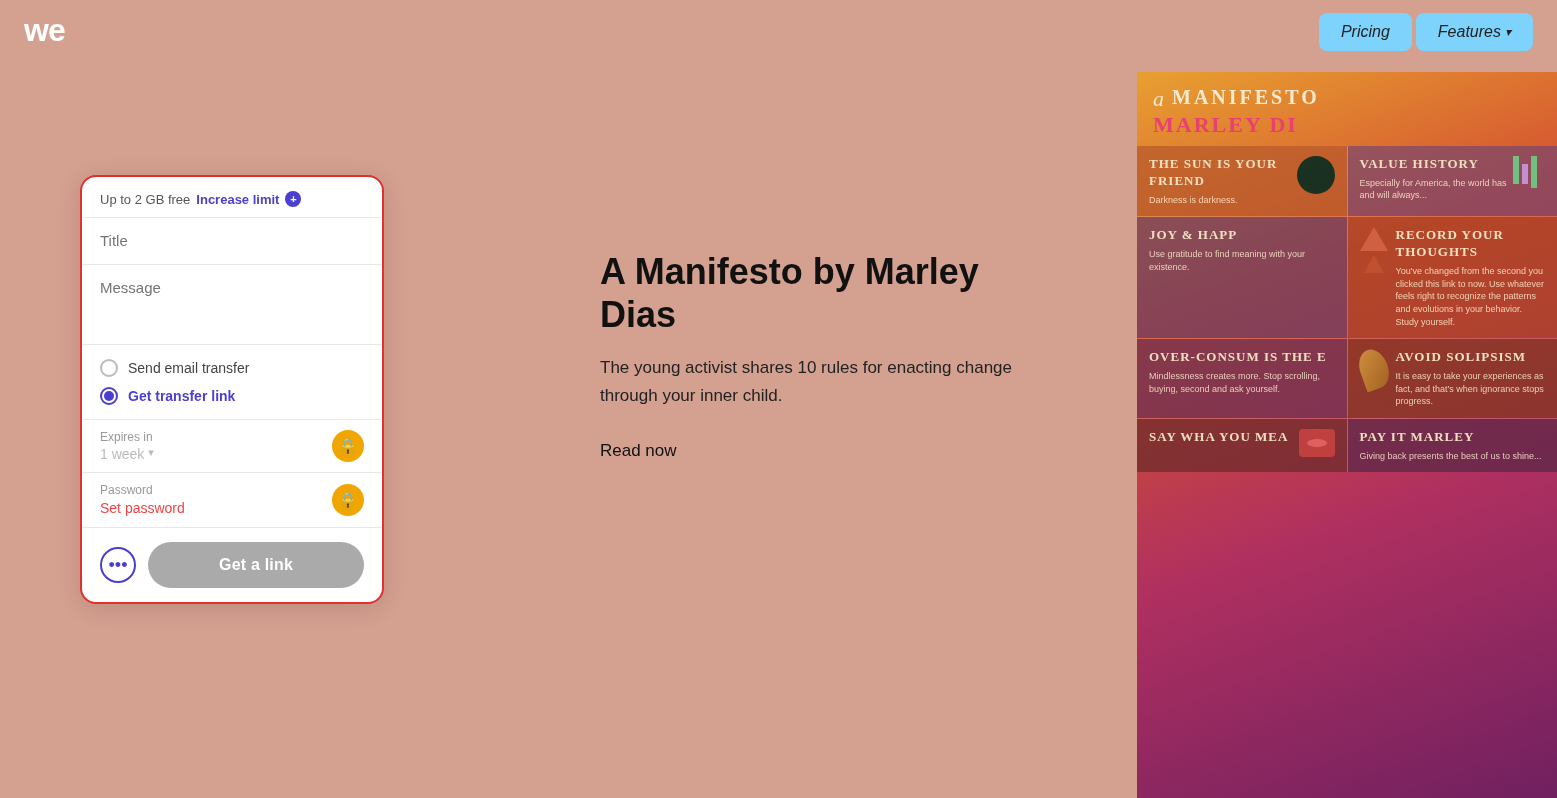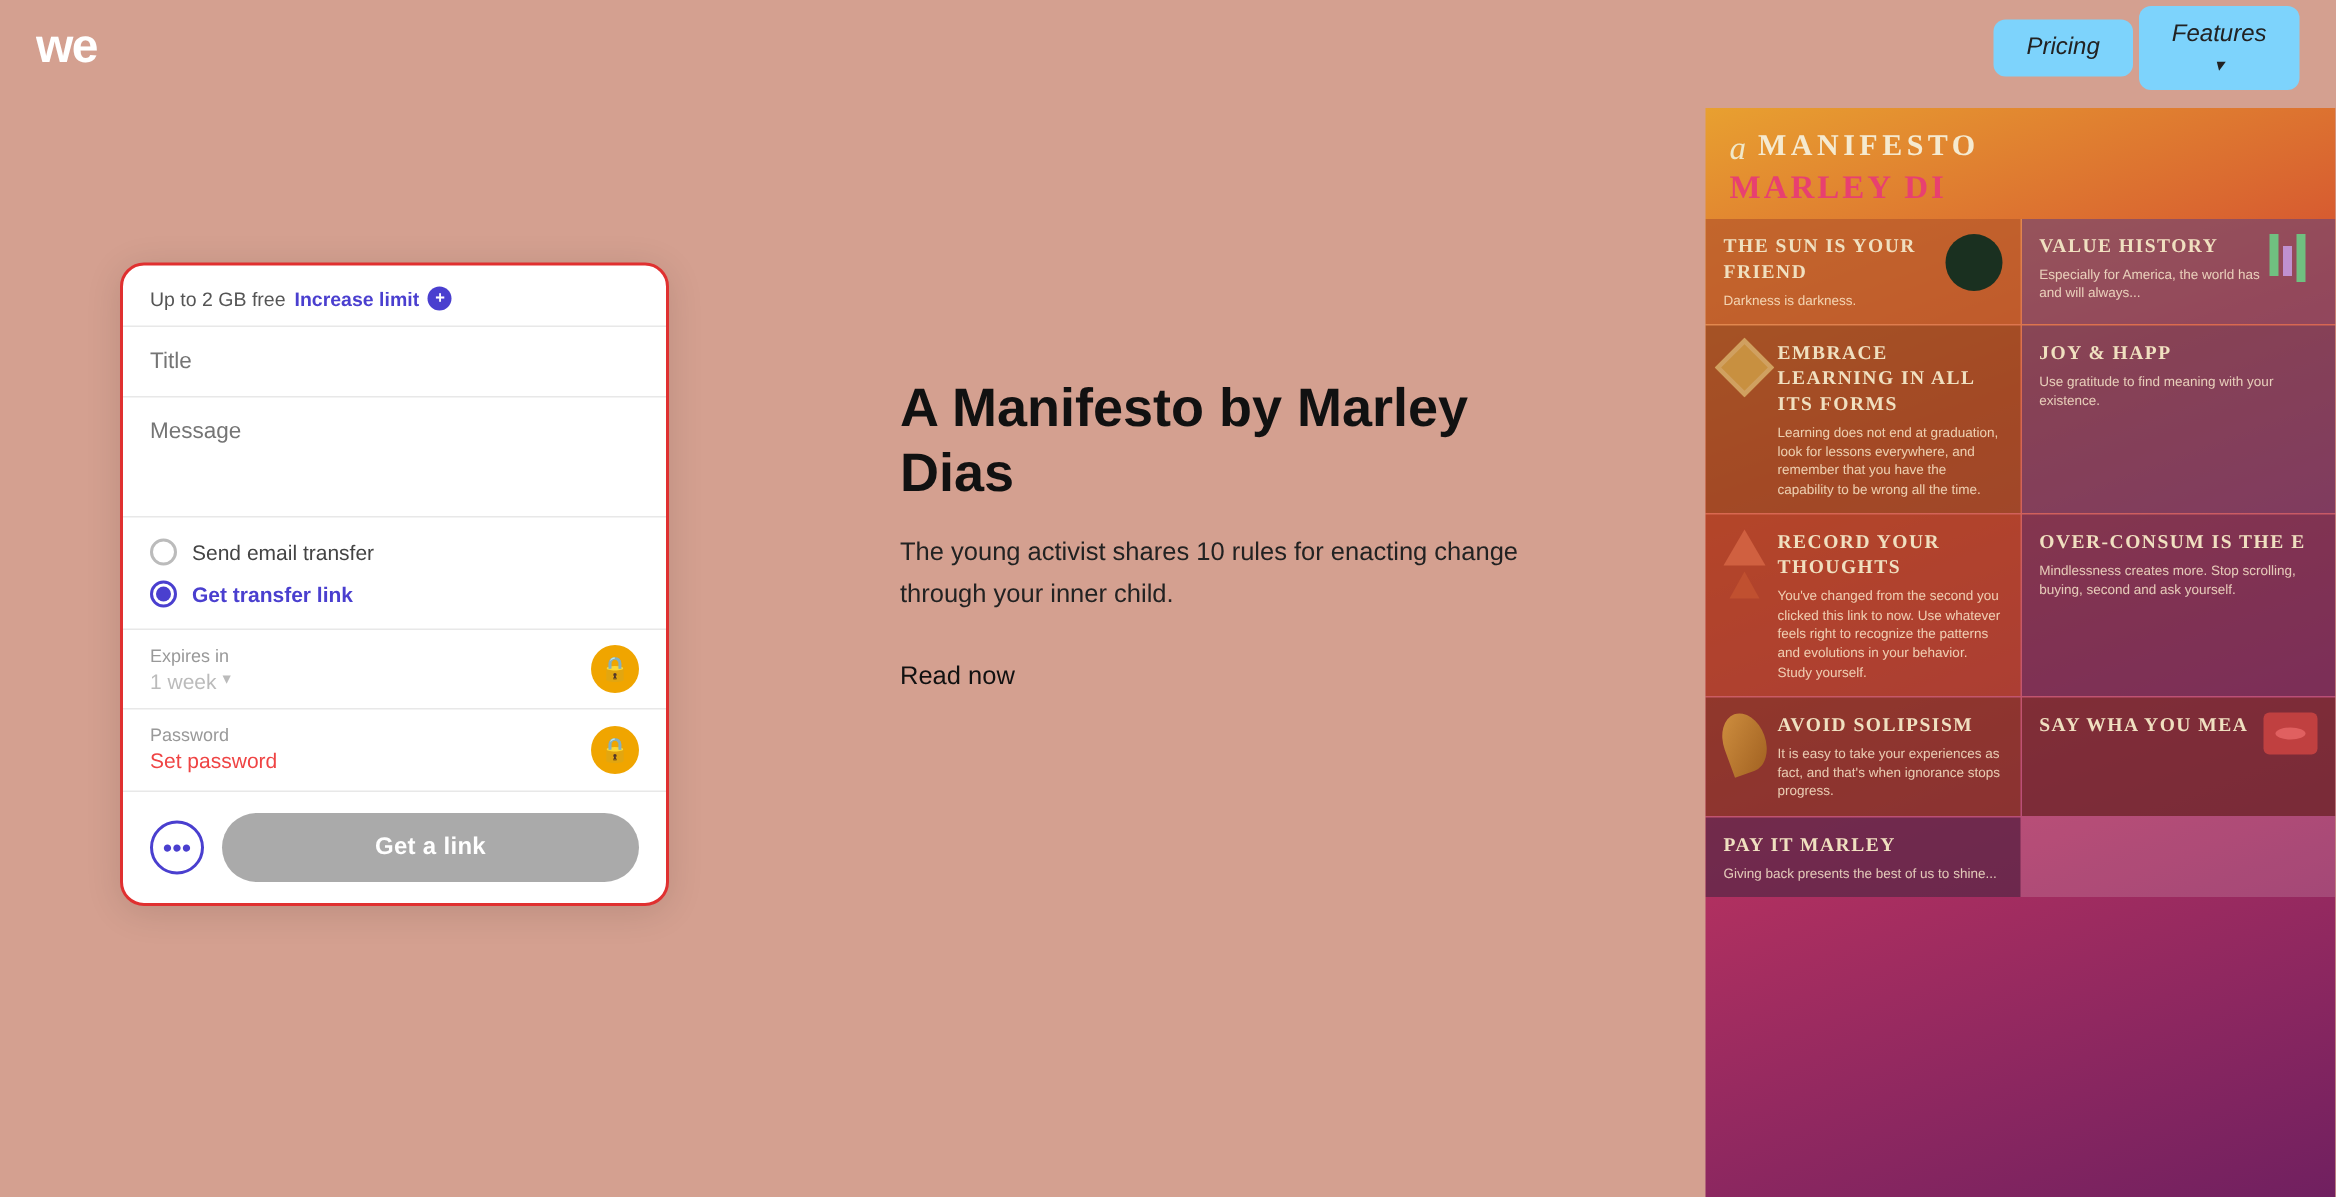--- a/index.html
+++ b/index.html
@@ -44,32 +44,31 @@
       font-size: 16px;
       font-weight: 500;
       cursor: pointer;
       color: #222;
       font-style: italic;
     }
     .nav-btn-features {
       display: flex;
       align-items: center;
       gap: 4px;
-      flex-direction: column;
     }
     .chevron-down {
       font-size: 12px;
     }
 
     
     .upload-card {
       position: absolute;
       top: 175px;
       left: 80px;
-      width: 366px;
+      width: 304px;
       background: white;
       border-radius: 16px;
       border: 2.5px solid #e03030;
       box-shadow: 0 4px 24px rgba(0,0,0,0.12);
       overflow: hidden;
     }
     .card-header {
       padding: 14px 18px 10px;
       border-bottom: 1px solid #e8e8e8;
       font-size: 13px;
@@ -439,31 +438,20 @@
           <div class="cell-desc">Especially for America, the world has and will always...</div>
         </div>
         <div style="width:32px; height:32px; flex-shrink:0; display:flex; gap:3px; align-items:flex-start; margin-left:4px;">
           <div style="width:6px; height:28px; background:#70c080;"></div>
           <div style="width:6px; height:20px; background:#c090d0; margin-top:8px;"></div>
           <div style="width:6px; height:32px; background:#70c080;"></div>
         </div>
       </div>
     </div>
 
-    <div style="background:rgba(140,60,20,0.7); padding:10px 12px;">
-      <div style="display:flex; gap:8px;">
-        <div style="flex-shrink:0; margin-top:4px;">
-          <div style="width:28px; height:28px; background:#c89040; transform:rotate(45deg); border: 3px solid #d0a060;"></div>
-        </div>
-        <div>
-          <div class="cell-title">EMBRACE LEARNING IN ALL ITS FORMS</div>
-          <div class="cell-desc">Learning does not end at graduation, look for lessons everywhere, and remember that you have the capability to be wrong all the time.</div>
-        </div>
-      </div>
-    </div>
 
     <div style="background:rgba(80,40,90,0.6); padding:10px 12px;">
       <div class="cell-title">JOY &amp; HAPP</div>
       <div class="cell-desc">Use gratitude to find meaning with your existence.</div>
     </div>
 
     <div style="background:rgba(160,50,20,0.65); padding:10px 12px;">
       <div style="display:flex; gap:8px;">
         <div style="flex-shrink:0;">
           <div style="width:0; height:0; border-left:14px solid transparent; border-right:14px solid transparent; border-bottom:24px solid #d06040; margin-bottom:4px;"></div>

